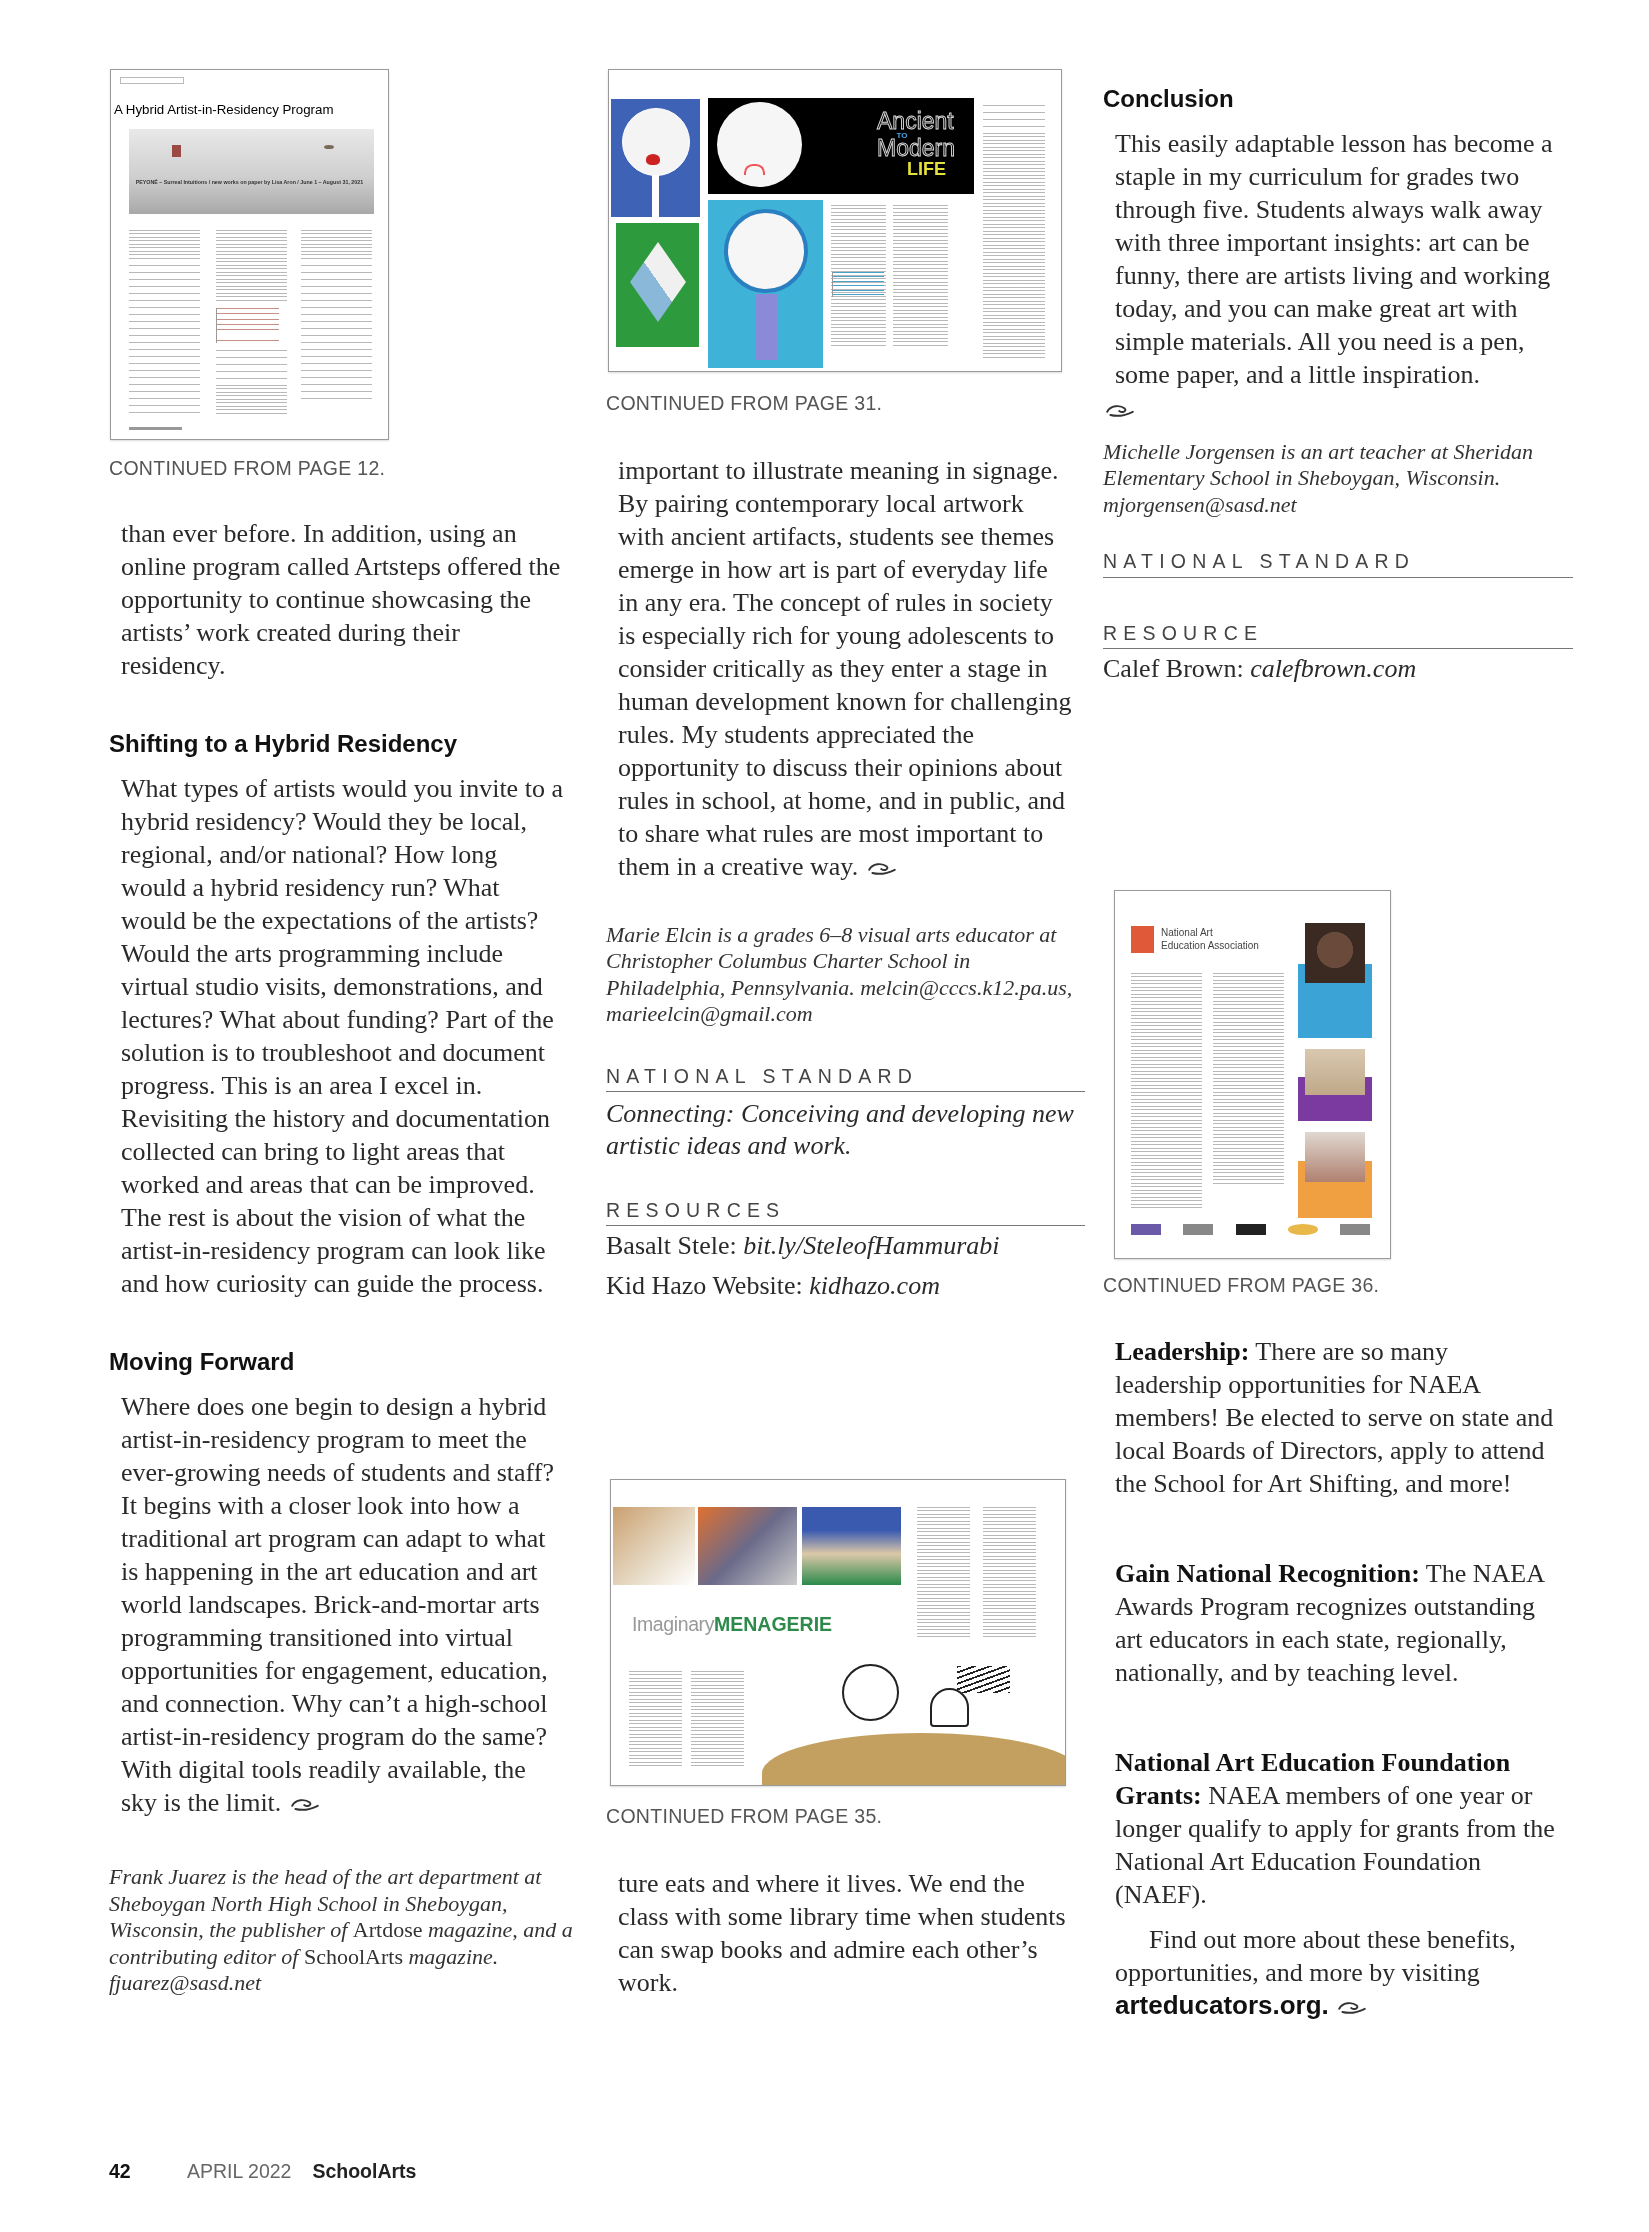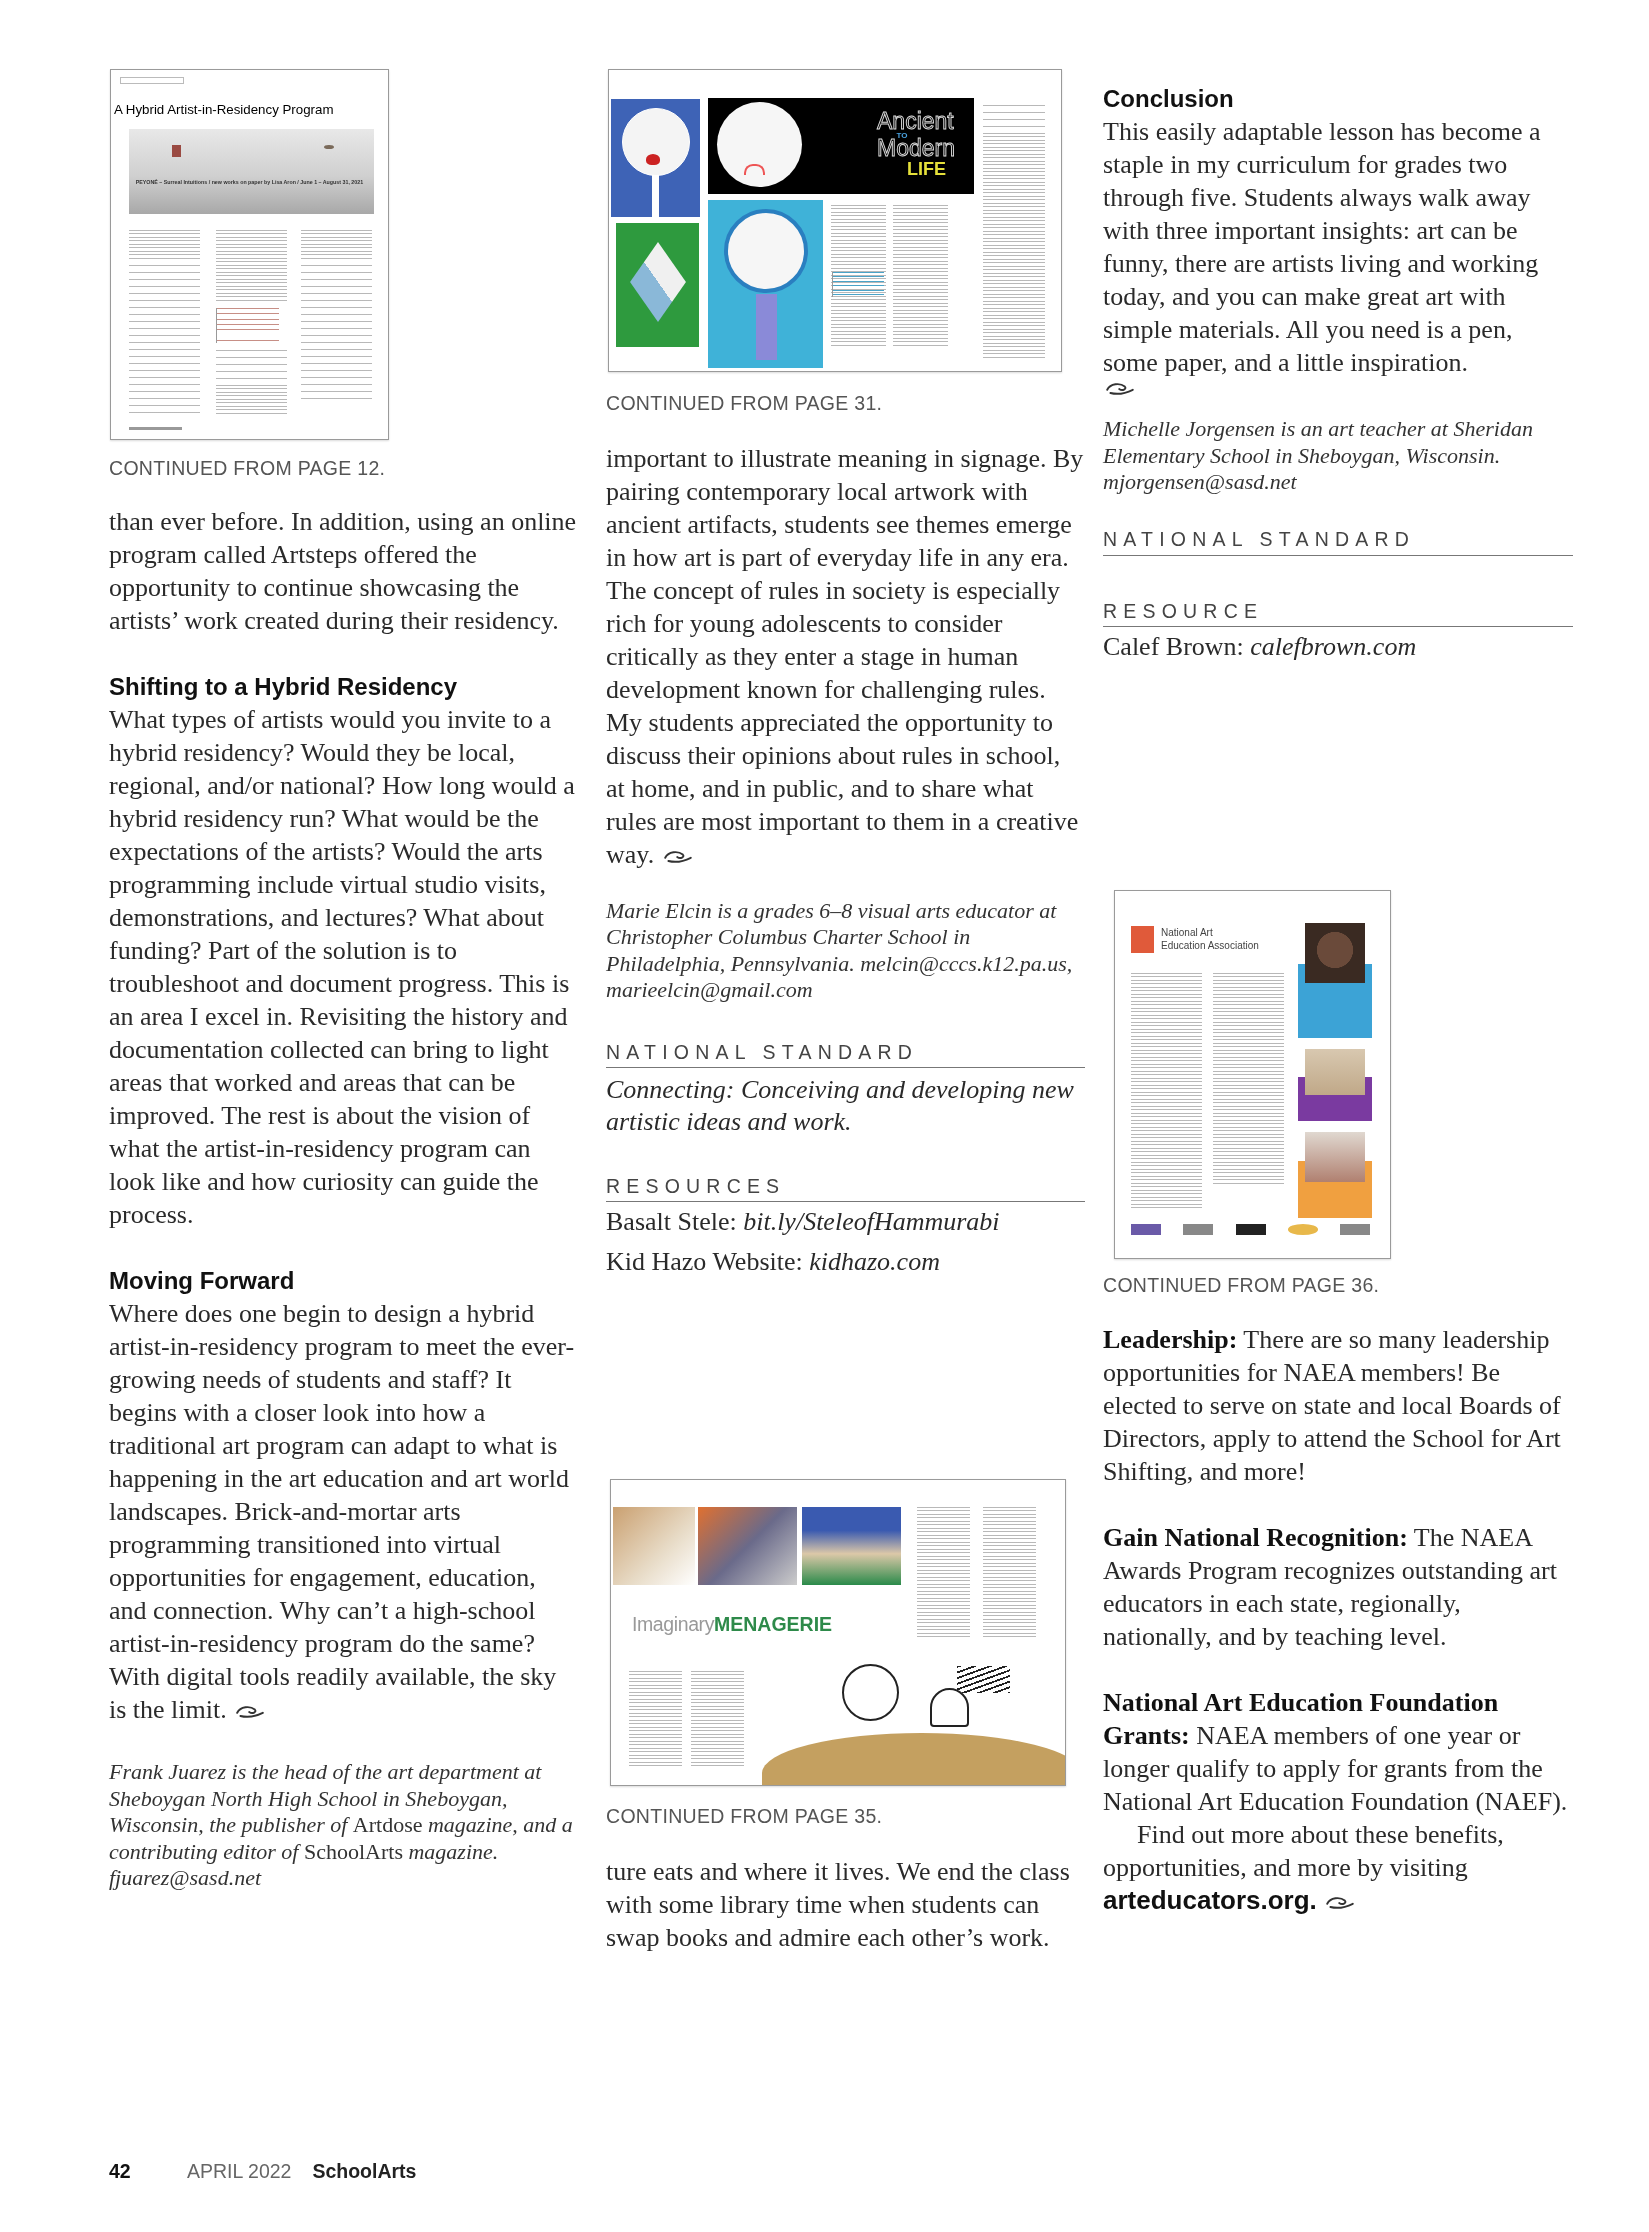--- a/index.html
+++ b/index.html
@@ -1,21 +1,21 @@
 <!DOCTYPE html>
 <html style="font-size:14px"><head>
 <meta charset="utf-8">
 <style>
   html, body { margin: 0; padding: 0; }
   body {
     width: 1649px; height: 2233px; background: #ffffff; position: relative; overflow: hidden;
     font-family: "DejaVu Serif", "Liberation Serif", serif; color: #222;
   }
 
-  .body-text { font-family: "Liberation Serif", "DejaVu Serif", serif; font-size: 26px; line-height: 33px; color: #2a2a2a; margin: 0; }
+  .body-text { font-family: "Liberation Serif", "DejaVu Serif", serif; font-size: 26px; line-height: 33px; color: #2a2a2a; margin: 12px; }
   .head { font-family: "Liberation Sans", "DejaVu Sans", sans-serif; font-weight: bold; font-size: 24px; line-height: 33px; color: #111; margin: 0; }
   .bio { font-family: "Liberation Serif", "DejaVu Serif", serif; font-style: italic; font-size: 22px; line-height: 26.6px; color: #333; margin: 0; }
   .bio .roman { font-style: normal; }
   .label { font-family: "Liberation Sans", "DejaVu Sans", sans-serif; font-size: 19.5px; letter-spacing: 6.2px; color: #444; padding-bottom: 3.5px; border-bottom: 1.8px solid #777; margin: 0; }
   .std { font-family: "Liberation Serif", "DejaVu Serif", serif; font-style: italic; font-size: 26px; line-height: 32px; color: #2a2a2a; margin: 0; }
   .res { font-family: "Liberation Serif", "DejaVu Serif", serif; font-size: 26px; line-height: 40px; color: #2a2a2a; margin: 0; }
   .res i { font-style: italic; }
   .caption { font-family: "Liberation Sans", "DejaVu Sans", sans-serif; font-size: 19.5px; color: #555; margin: 0; letter-spacing: 0.3px; }
   .endmark { display: inline-block; width: 34px; height: 16px; vertical-align: middle; }
   .b { font-weight: bold; color: #111; }

